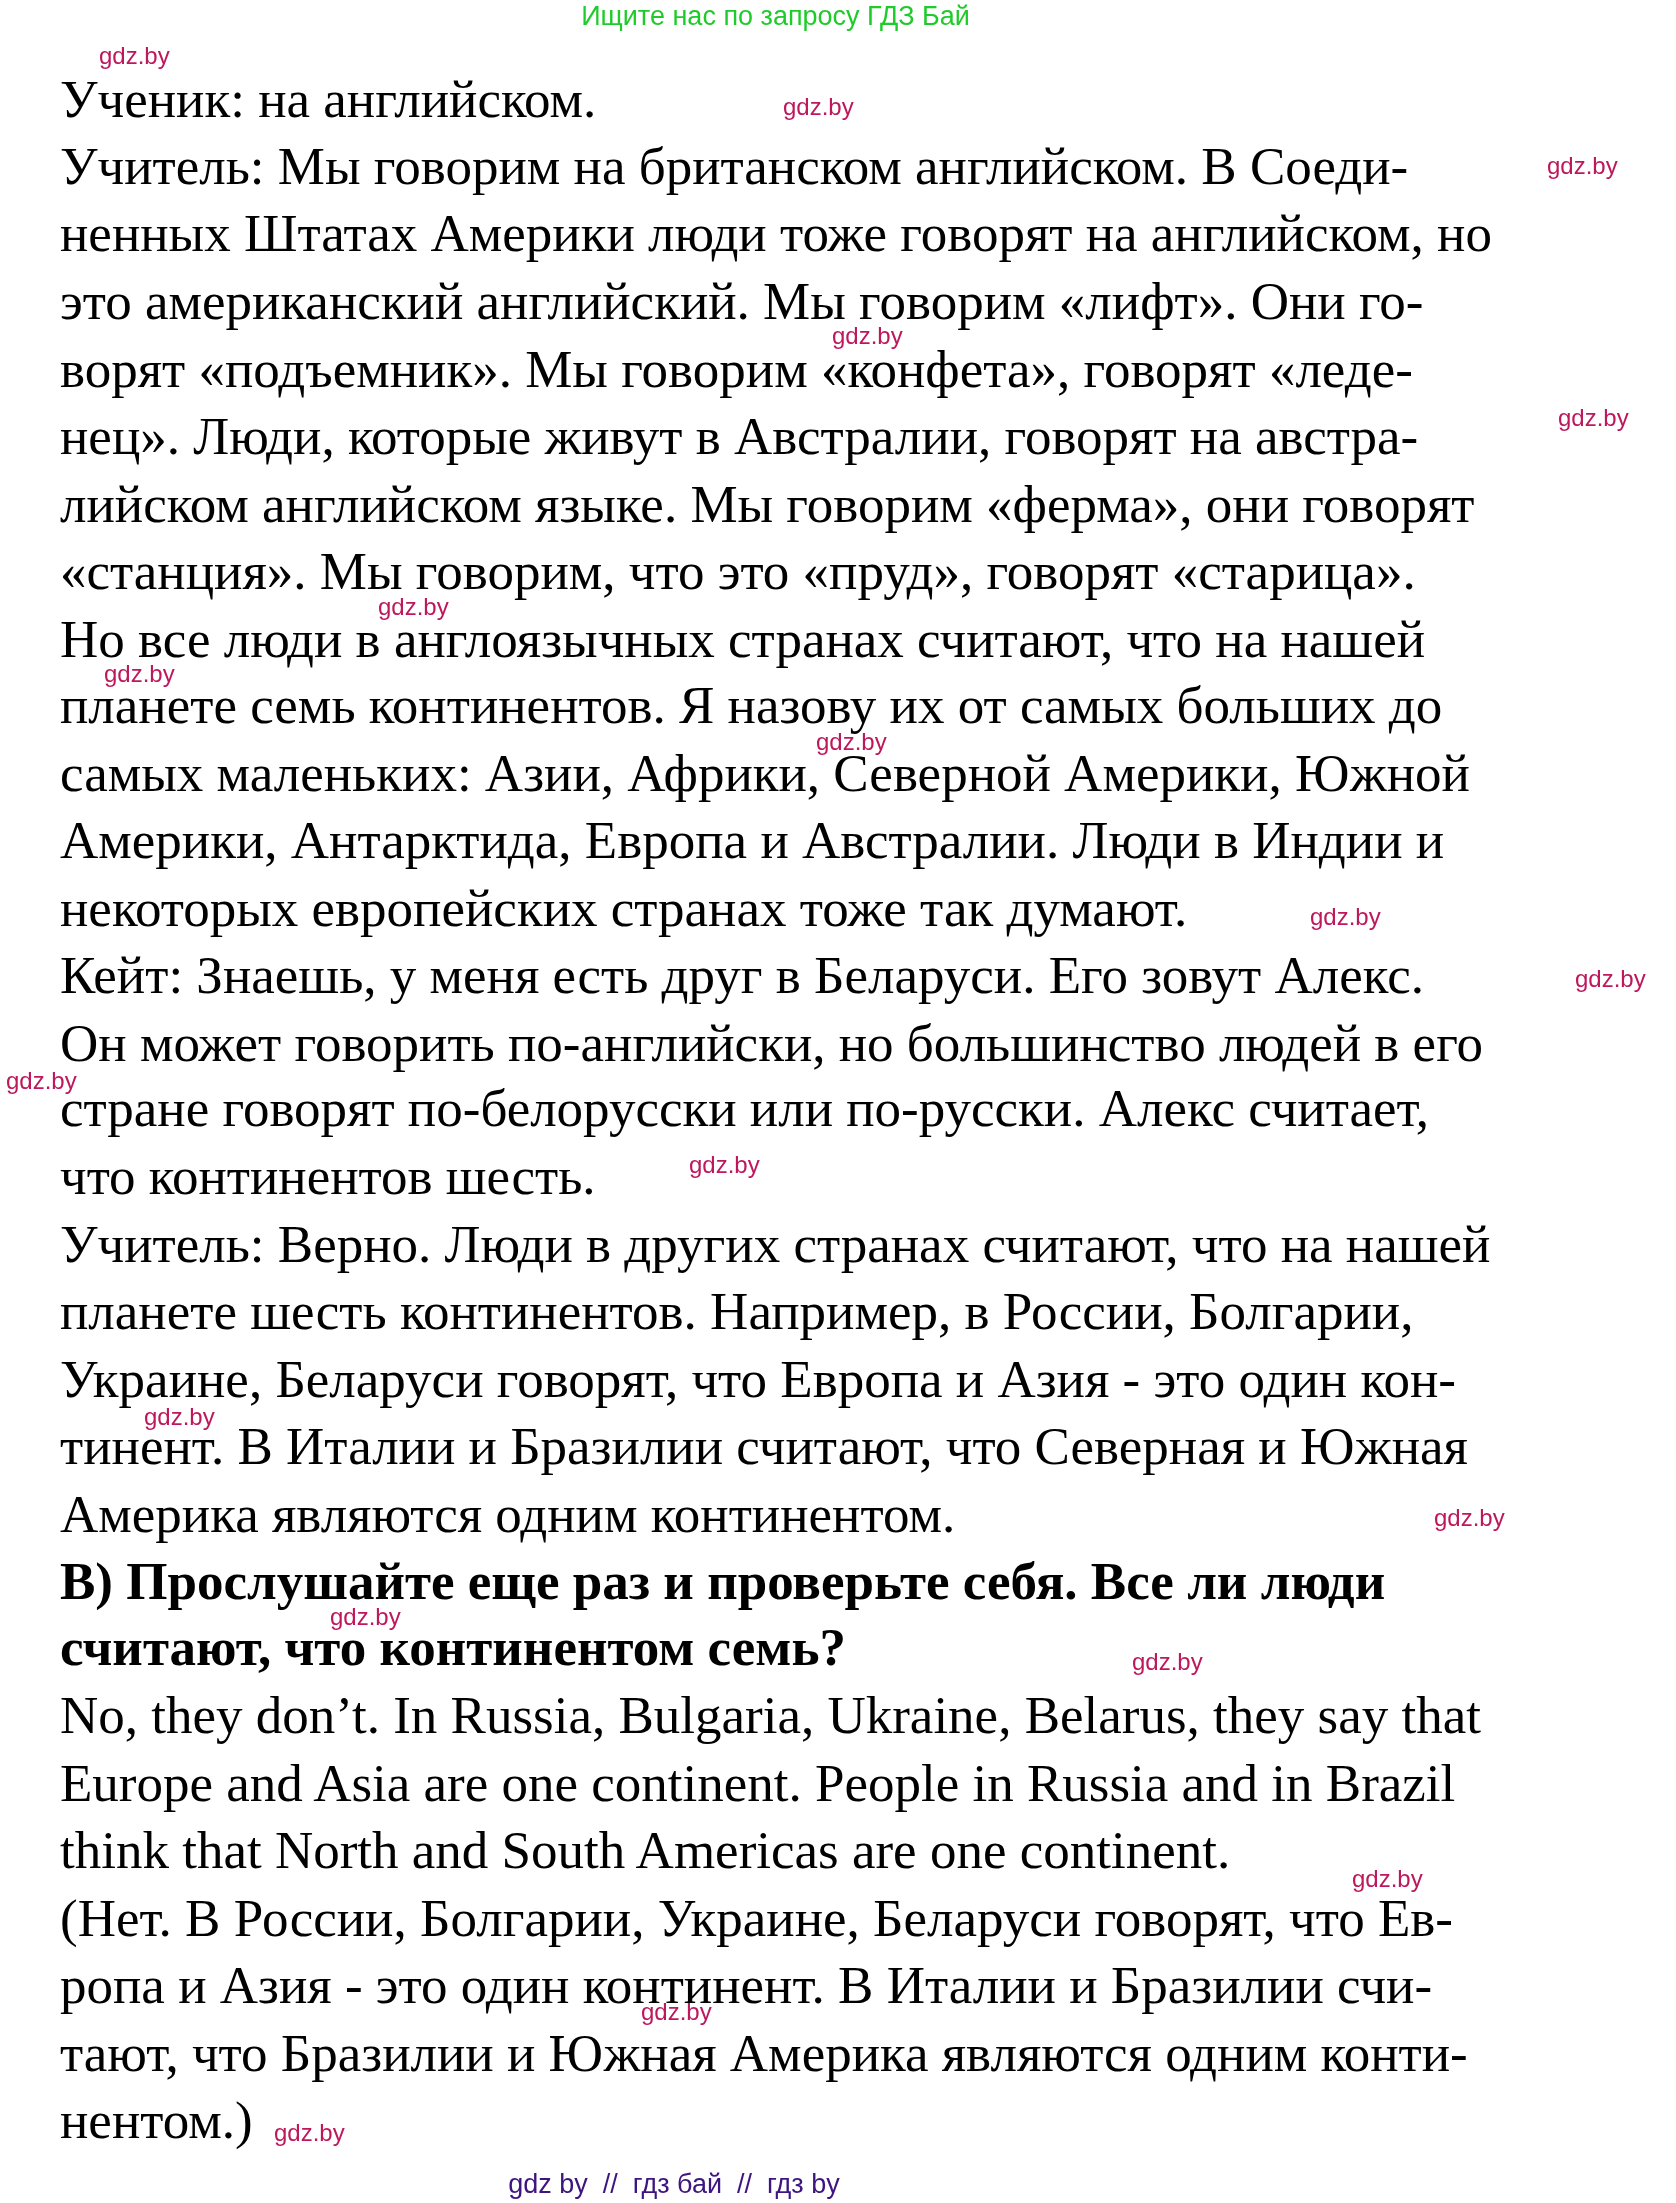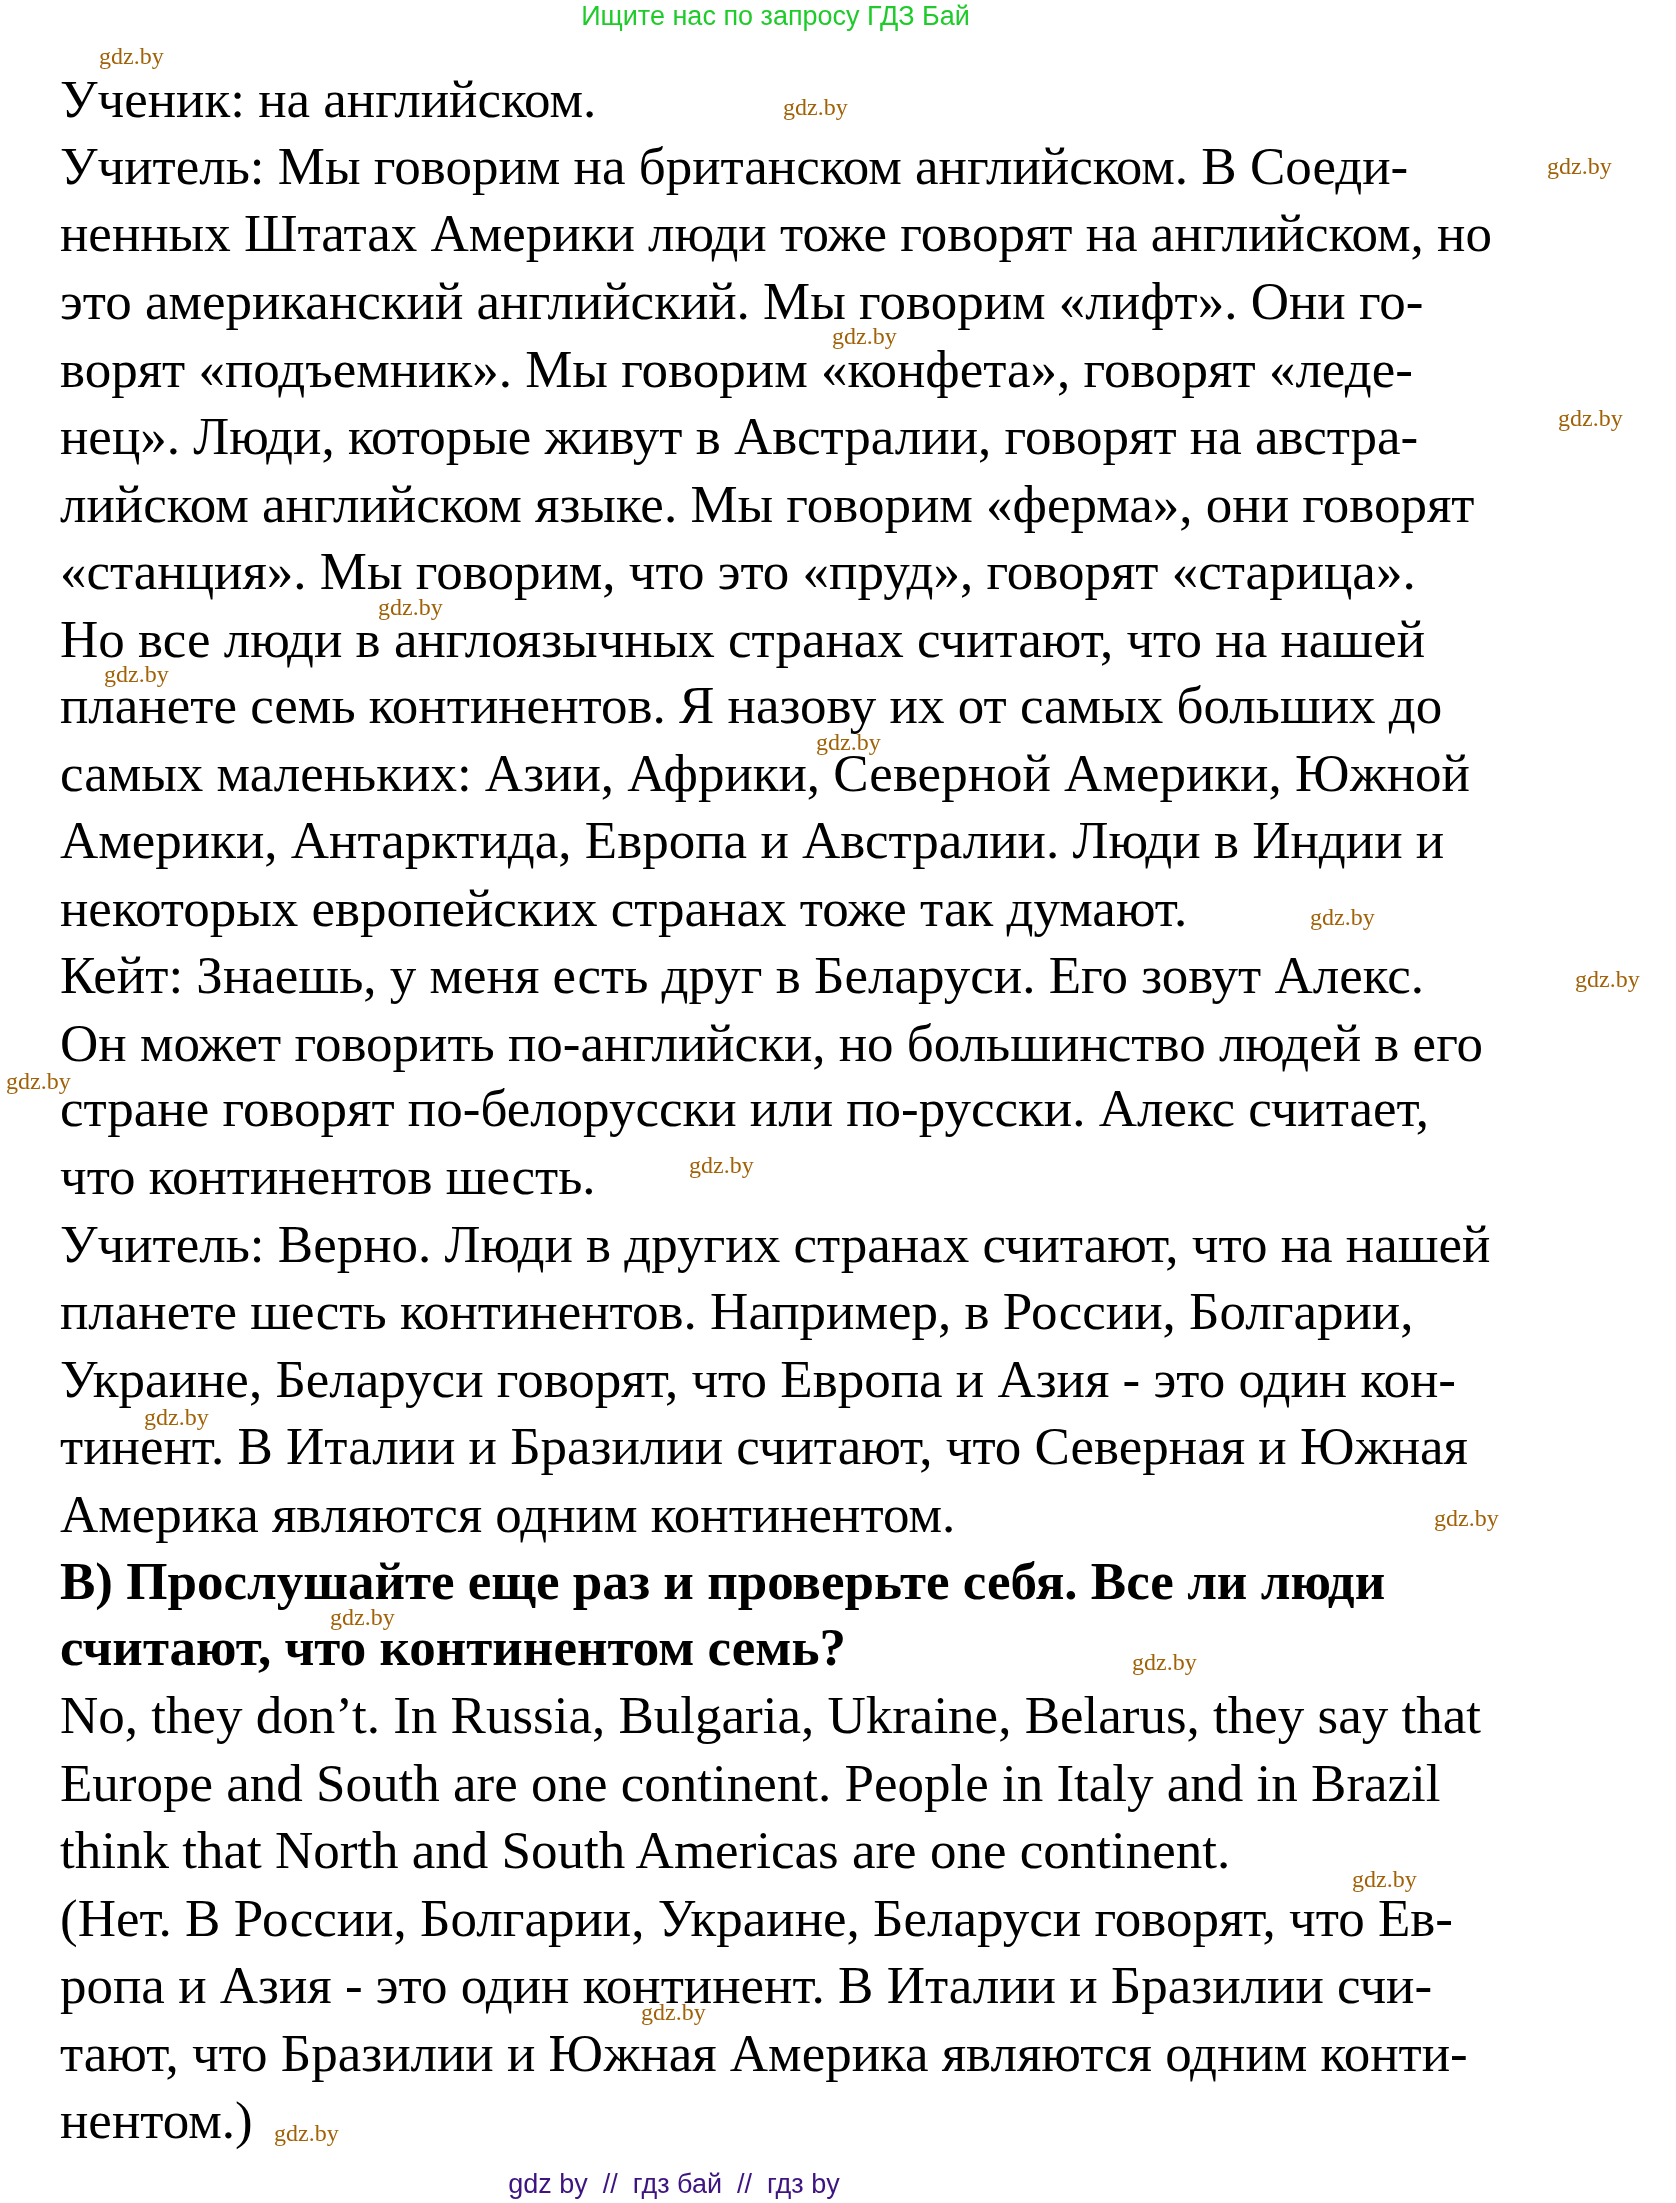--- a/index.html
+++ b/index.html
@@ -14,22 +14,22 @@
     font-family: "Liberation Sans", sans-serif; font-size: 27px; line-height: 32px;
     color: #3d1480; white-space: pre;
   }
   .line {
     position: absolute; left: 60px;
     font-family: "Liberation Serif", serif; font-size: 53px; line-height: 66px;
     color: #000; white-space: nowrap;
   }
   .line.bold { font-weight: bold; }
   .wm {
-    position: absolute; font-family: Liberation Serif, serif; font-size: 24px;
-    line-height: 28px; color: #a16207; white-space: nowrap;
+    position: absolute; font-family: Liberation Sans, sans-serif; font-size: 24px;
+    line-height: 28px; color: #be185d; white-space: nowrap;
   }
 </style>
 </head>
 <body>
 
 <div class="header">Ищите нас по запросу ГДЗ Бай</div>
 
 <div class="line" style="top:66px">Ученик: на английском.</div>
 <div class="line" style="top:133px">Учитель: Мы говорим на британском английском. В Соеди-</div>
 <div class="line" style="top:200px">ненных Штатах Америки люди тоже говорят на английском, но</div>
@@ -50,21 +50,21 @@
 <div class="line" style="top:1211px">Учитель: Верно. Люди в других странах считают, что на нашей</div>
 <div class="line" style="top:1278px">планете шесть континентов.  Например, в России, Болгарии,</div>
 <div class="line" style="top:1346px">Украине, Беларуси говорят, что Европа и Азия - это один кон-</div>
 <div class="line" style="top:1413px">тинент. В Италии и Бразилии считают, что Северная и Южная</div>
 <div class="line" style="top:1481px">Америка являются одним континентом.</div>
 
 <div class="line bold" style="top:1548px">В) Прослушайте еще раз и проверьте себя. Все ли люди</div>
 <div class="line bold" style="top:1614px">считают, что континентом семь?</div>
 
 <div class="line" style="top:1682px">No, they don’t. In Russia, Bulgaria, Ukraine, Belarus, they say that</div>
-<div class="line" style="top:1750px">Europe and South are one continent. People in Italy and in Brazil</div>
+<div class="line" style="top:1750px">Europe and Asia are one continent. People in Russia and in Brazil</div>
 <div class="line" style="top:1817px">think that North and South Americas are one continent.</div>
 
 <div class="line" style="top:1885px">(Нет. В России, Болгарии, Украине, Беларуси говорят, что Ев-</div>
 <div class="line" style="top:1952px">ропа и Азия - это один континент. В Италии и Бразилии счи-</div>
 <div class="line" style="top:2020px">тают, что Бразилии и Южная Америка являются одним конти-</div>
 <div class="line" style="top:2087px">нентом.)</div>
 
 <div class="wm" style="left:99px;top:42px">gdz.by</div>
 <div class="wm" style="left:783px;top:93px">gdz.by</div>
 <div class="wm" style="left:1547px;top:152px">gdz.by</div>

